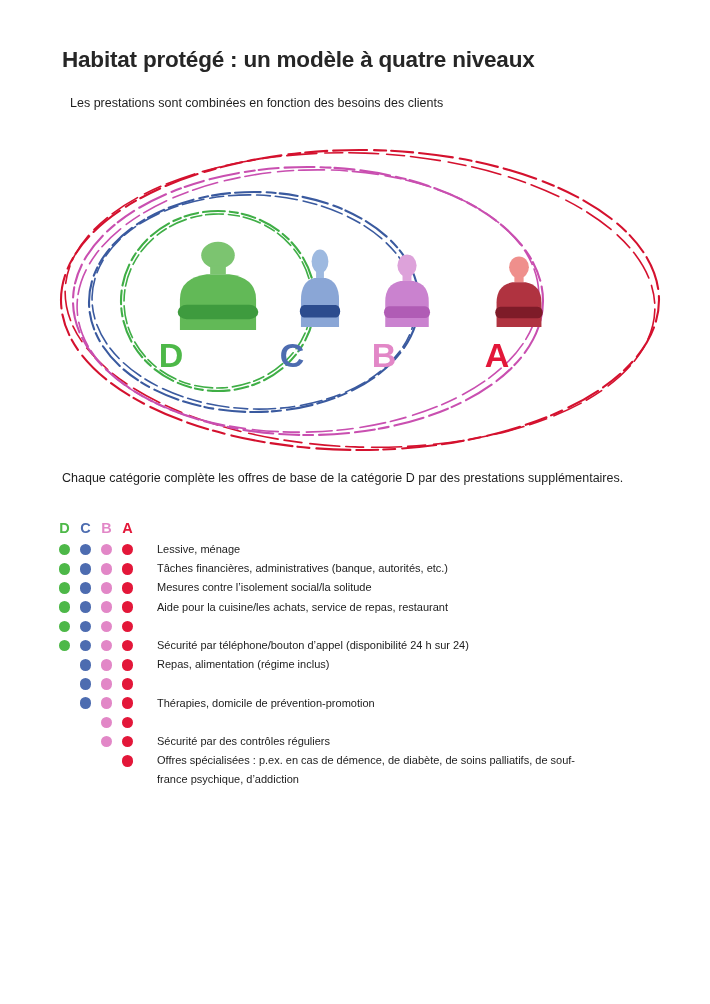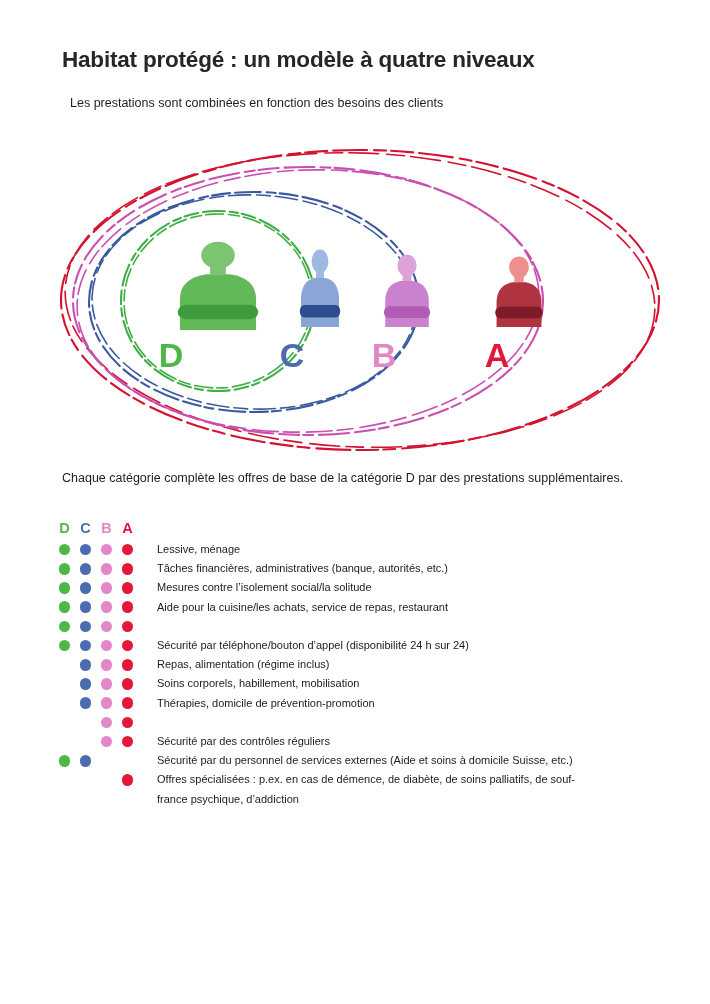--- a/index.html
+++ b/index.html
@@ -225,23 +225,20 @@
           <span class="dot-cell"></span>
           <span class="dot-cell">
             <span class="dot" style="background: rgb(77, 108, 176);"></span>
           </span>
           <span class="dot-cell">
             <span class="dot" style="background: rgb(226, 135, 199);"></span>
           </span>
           <span class="dot-cell">
             <span class="dot" style="background: rgb(227, 23, 57);"></span>
           </span>
-          <div class="legend-text">
-            <div>Soins corporels, habillement, mobilisation</div>
-          </div>
         </div>
         <div class="legend-row">
           <span class="dot-cell"></span>
           <span class="dot-cell">
             <span class="dot" style="background: rgb(77, 108, 176);"></span>
           </span>
           <span class="dot-cell">
             <span class="dot" style="background: rgb(226, 135, 199);"></span>
           </span>
           <span class="dot-cell">
@@ -265,33 +262,20 @@
           <span class="dot-cell"></span>
           <span class="dot-cell"></span>
           <span class="dot-cell">
             <span class="dot" style="background: rgb(226, 135, 199);"></span>
           </span>
           <span class="dot-cell">
             <span class="dot" style="background: rgb(227, 23, 57);"></span>
           </span>
           <div class="legend-text">
             <div>Sécurité par des contrôles réguliers</div>
-          </div>
-        </div>
-        <div class="legend-row">
-          <span class="dot-cell">
-            <span class="dot" style="background: rgb(77, 184, 72);"></span>
-          </span>
-          <span class="dot-cell">
-            <span class="dot" style="background: rgb(77, 108, 176);"></span>
-          </span>
-          <span class="dot-cell"></span>
-          <span class="dot-cell"></span>
-          <div class="legend-text">
-            <div>Sécurité par du personnel de services externes (Aide et soins à domicile Suisse, etc.)</div>
           </div>
         </div>
         <div class="legend-row">
           <span class="dot-cell"></span>
           <span class="dot-cell"></span>
           <span class="dot-cell"></span>
           <span class="dot-cell">
             <span class="dot" style="background: rgb(227, 23, 57);"></span>
           </span>
           <div class="legend-text">

